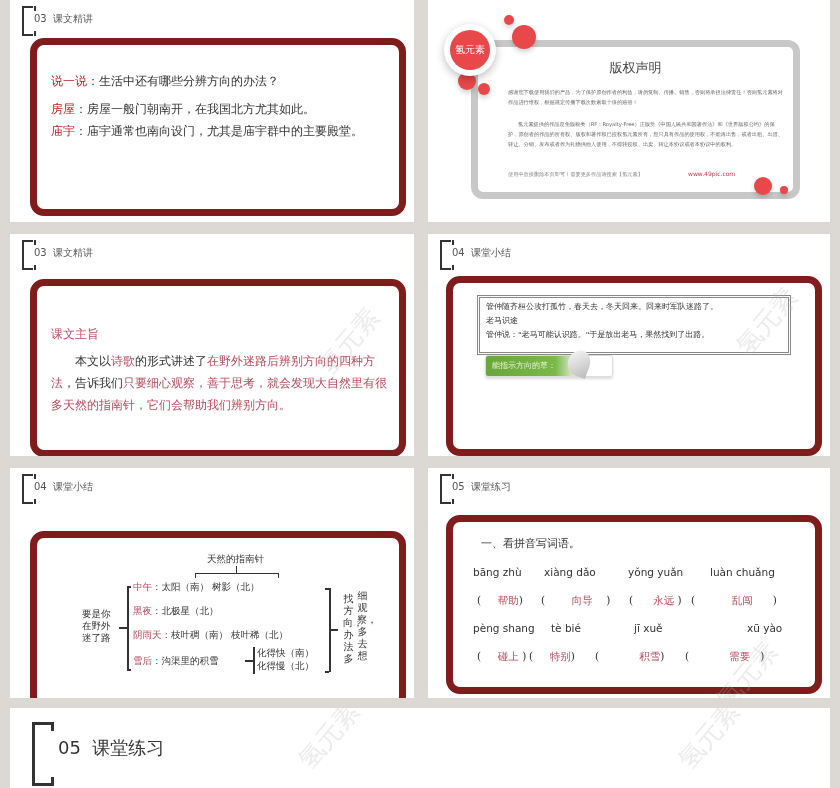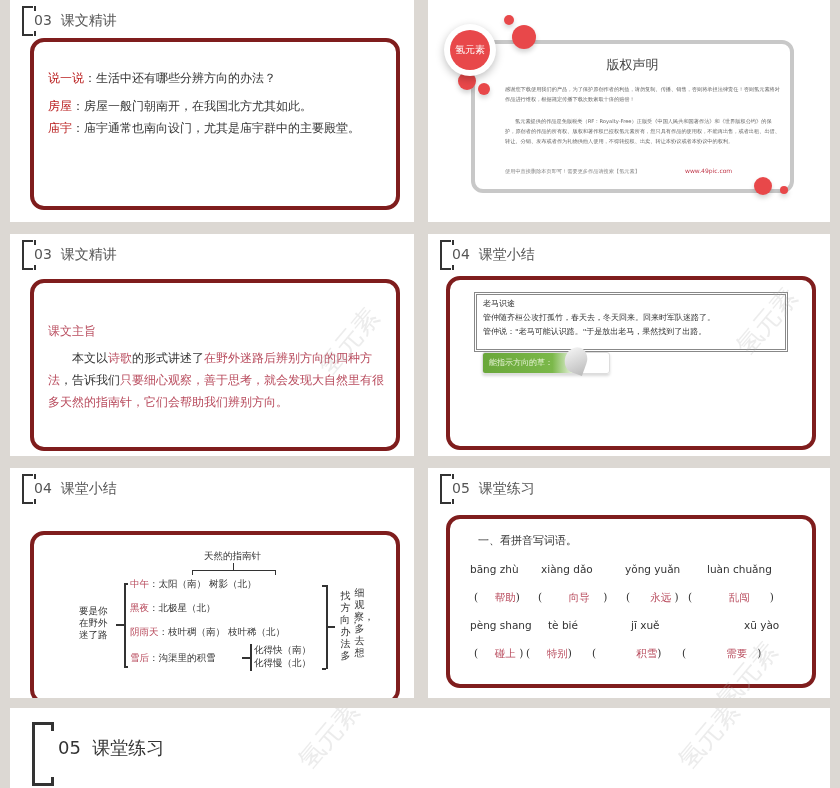--- a/index.html
+++ b/index.html
@@ -13,23 +13,23 @@
   .s5 { left:10px; top:468px; width:404px; height:230px; }
   .s6 { left:428px; top:468px; width:402px; height:230px; }
   .s7 { left:10px; top:708px; width:820px; height:90px; }
 
   .hdr { position:absolute; left:12px; top:6px; height:28px; }
   .bracket { position:absolute; left:0; top:0; width:9px; height:26px;
              border:2px solid #333; border-right:none; }
   .bracket::before { content:""; position:absolute; right:-3px; top:-2px; width:2px; height:5px; background:#333; }
   .bracket::after { content:""; position:absolute; right:-3px; bottom:-2px; width:2px; height:5px; background:#333; }
   .hdr-text { position:absolute; left:12px; top:6px; font-family:"DejaVu Sans", sans-serif;
-              font-size:14px; color:#555; white-space:nowrap; }
-
-  .card { position:absolute; border:4px solid #7f1d1d; border-radius:14px; background:#fff; }
+              font-size:10px; color:#555; white-space:nowrap; }
+
+  .card { position:absolute; border:7px solid #7f1d1d; border-radius:14px; background:#fff; }
   .red { color:#b91c1c;font-family:Liberation Mono, monospace; }
   .pink { color:#b84a5c; }
 
   
   .s1 .card { left:20px; top:38px; width:362px; height:164px; }
   .s1 .lines { position:absolute; left:14px; top:26px; right:10px; font-size:12px; line-height:21px; color:#333; }
   .s1 .lines p { margin:0; }
   .s1 .lines .q { margin-bottom:6px; }
 
   
@@ -136,22 +136,22 @@
   <div class="wm" style="left:300px;top:90px;">氢元素</div>
 </div>
 
 <div class="slide s4">
   <div class="hdr">
     <div class="bracket"></div>
     <div class="hdr-text"><span>04</span>&nbsp; <span>课堂小结</span></div>
   </div>
   <div class="card">
     <div class="story">
+      <div>管仲随齐桓公攻打孤竹，春天去，冬天回来。回来时军队迷路了。</div>
       <div>老马识途</div>
-      <div>管仲随齐桓公攻打孤竹，春天去，冬天回来。回来时军队迷路了。</div>
       <div>管仲说："老马可能认识路。"于是放出老马，果然找到了出路。</div>
     </div>
     <div class="tag">
       <span>能指示方向的草：</span>
       <div class="curl"></div>
     </div>
   </div>
   <div class="wm" style="left:300px;top:70px;">氢元素</div>
 </div>
 

